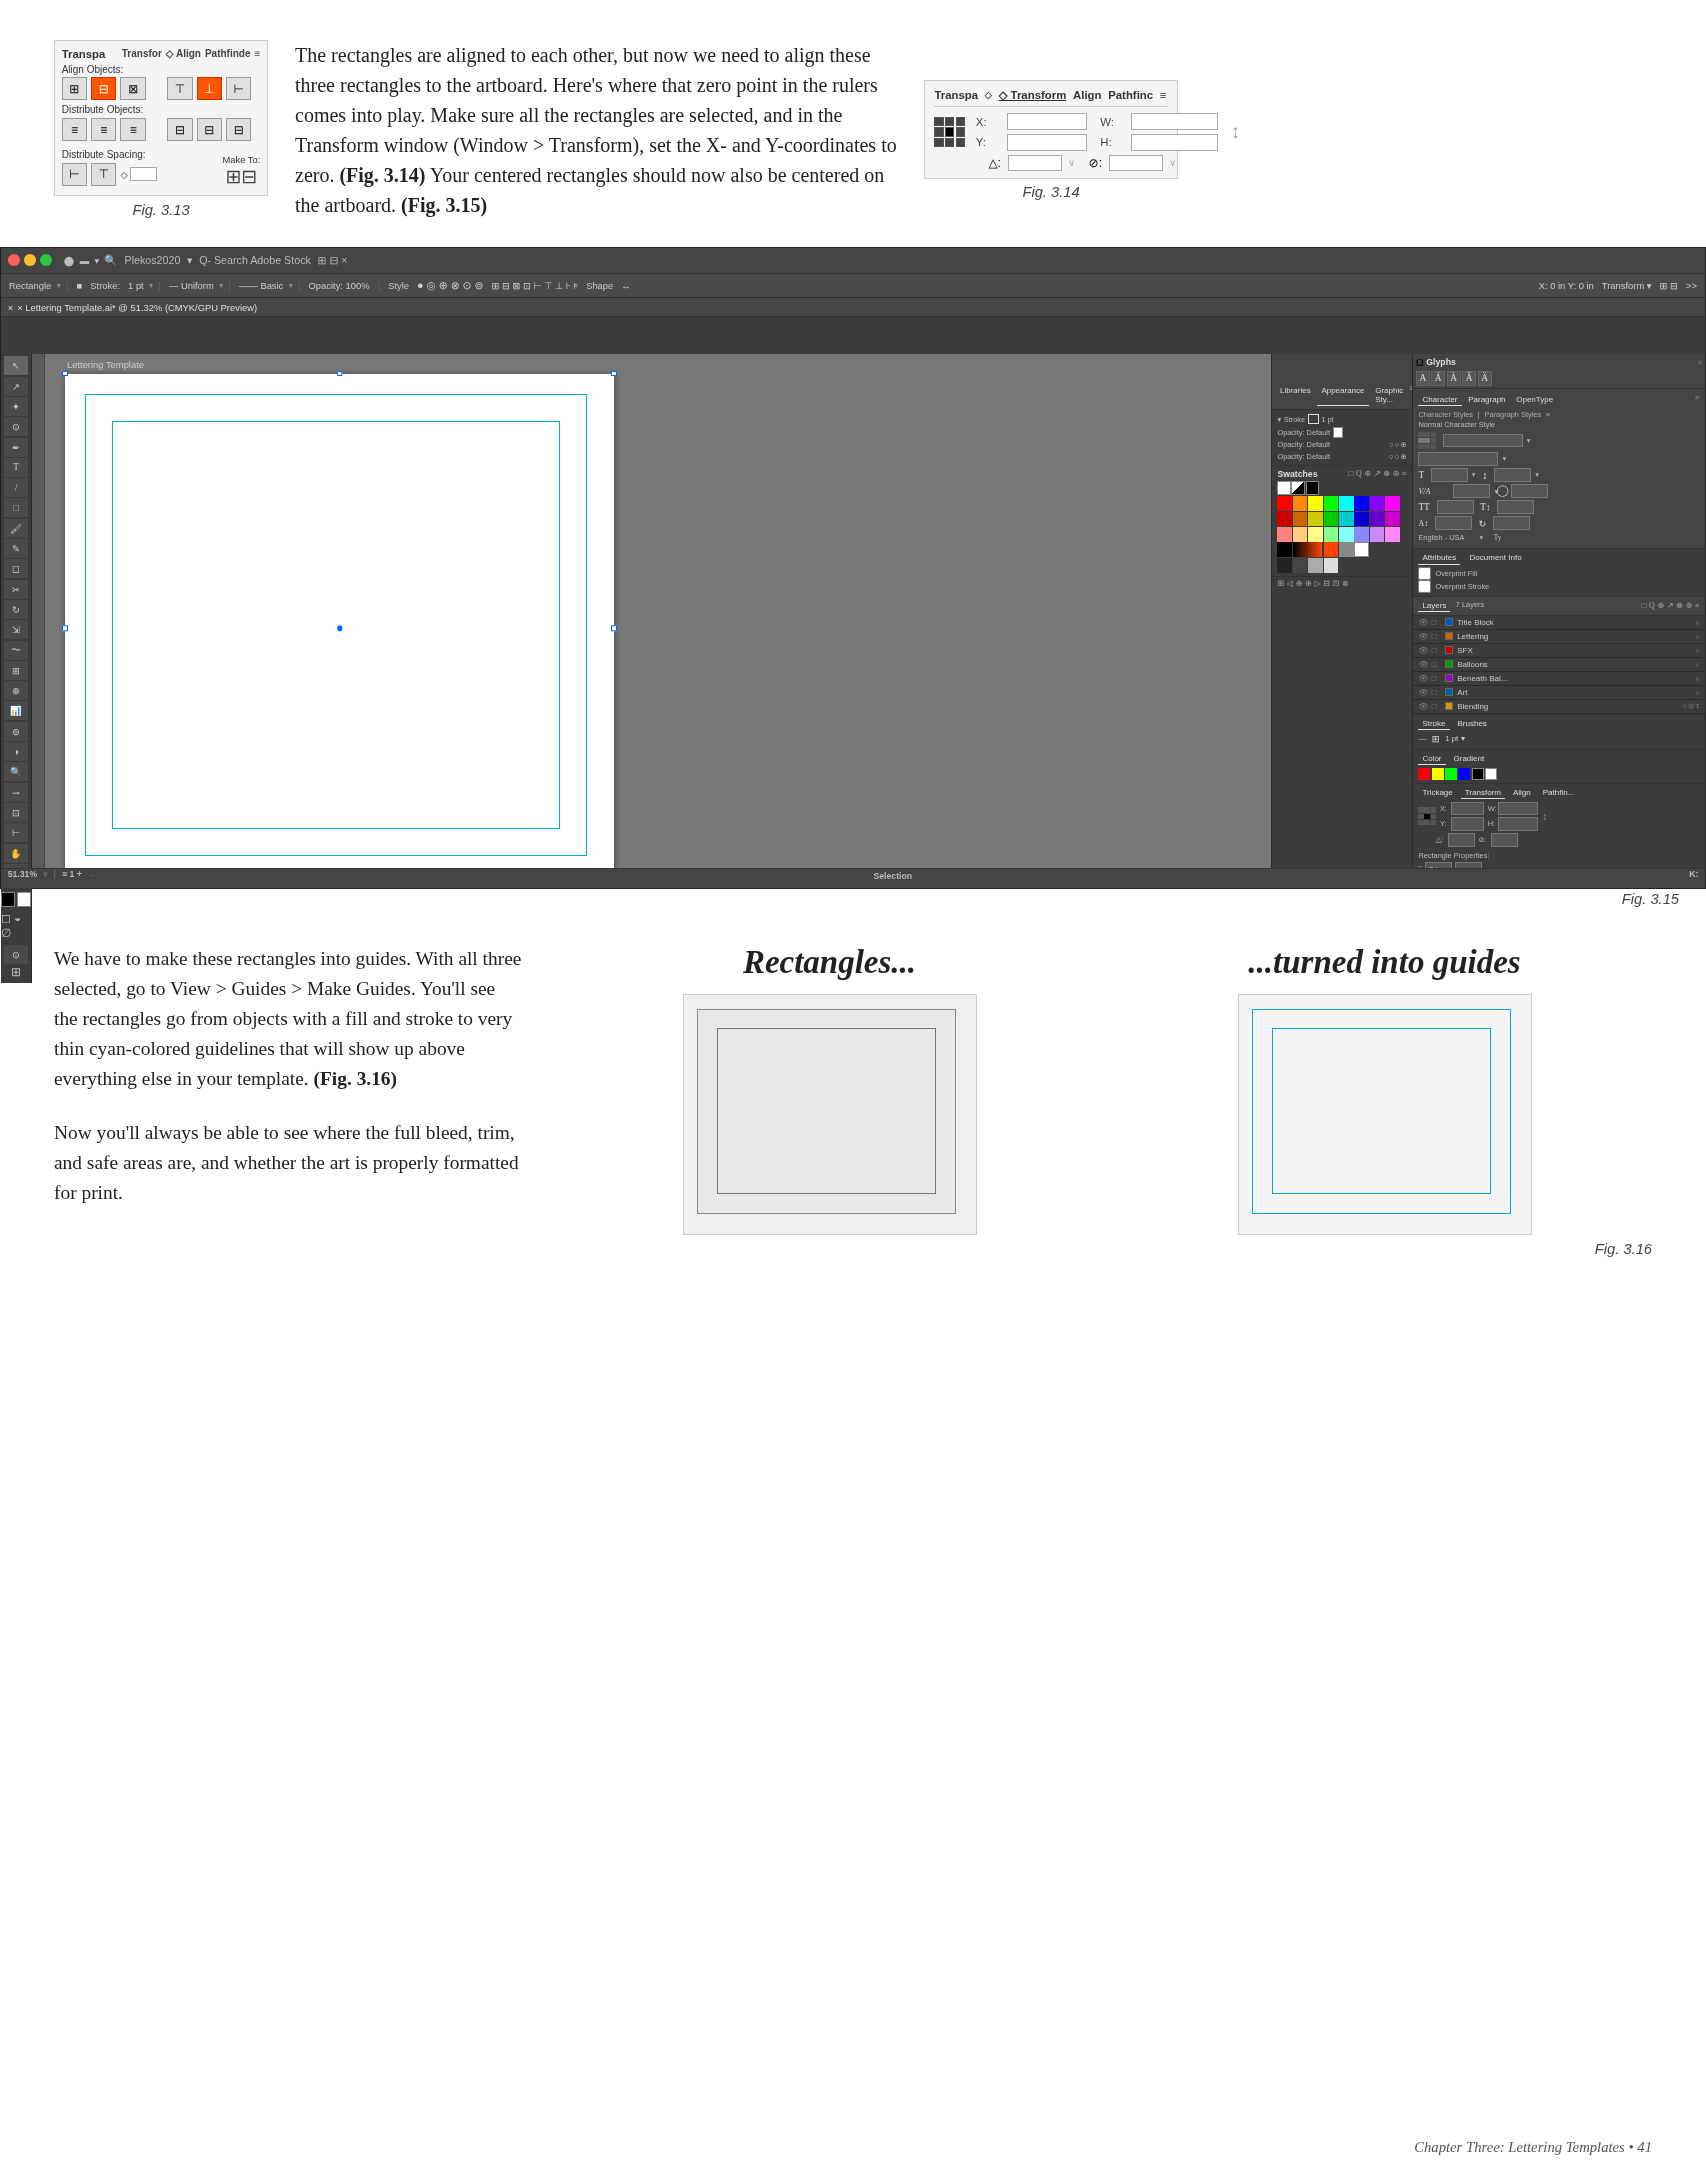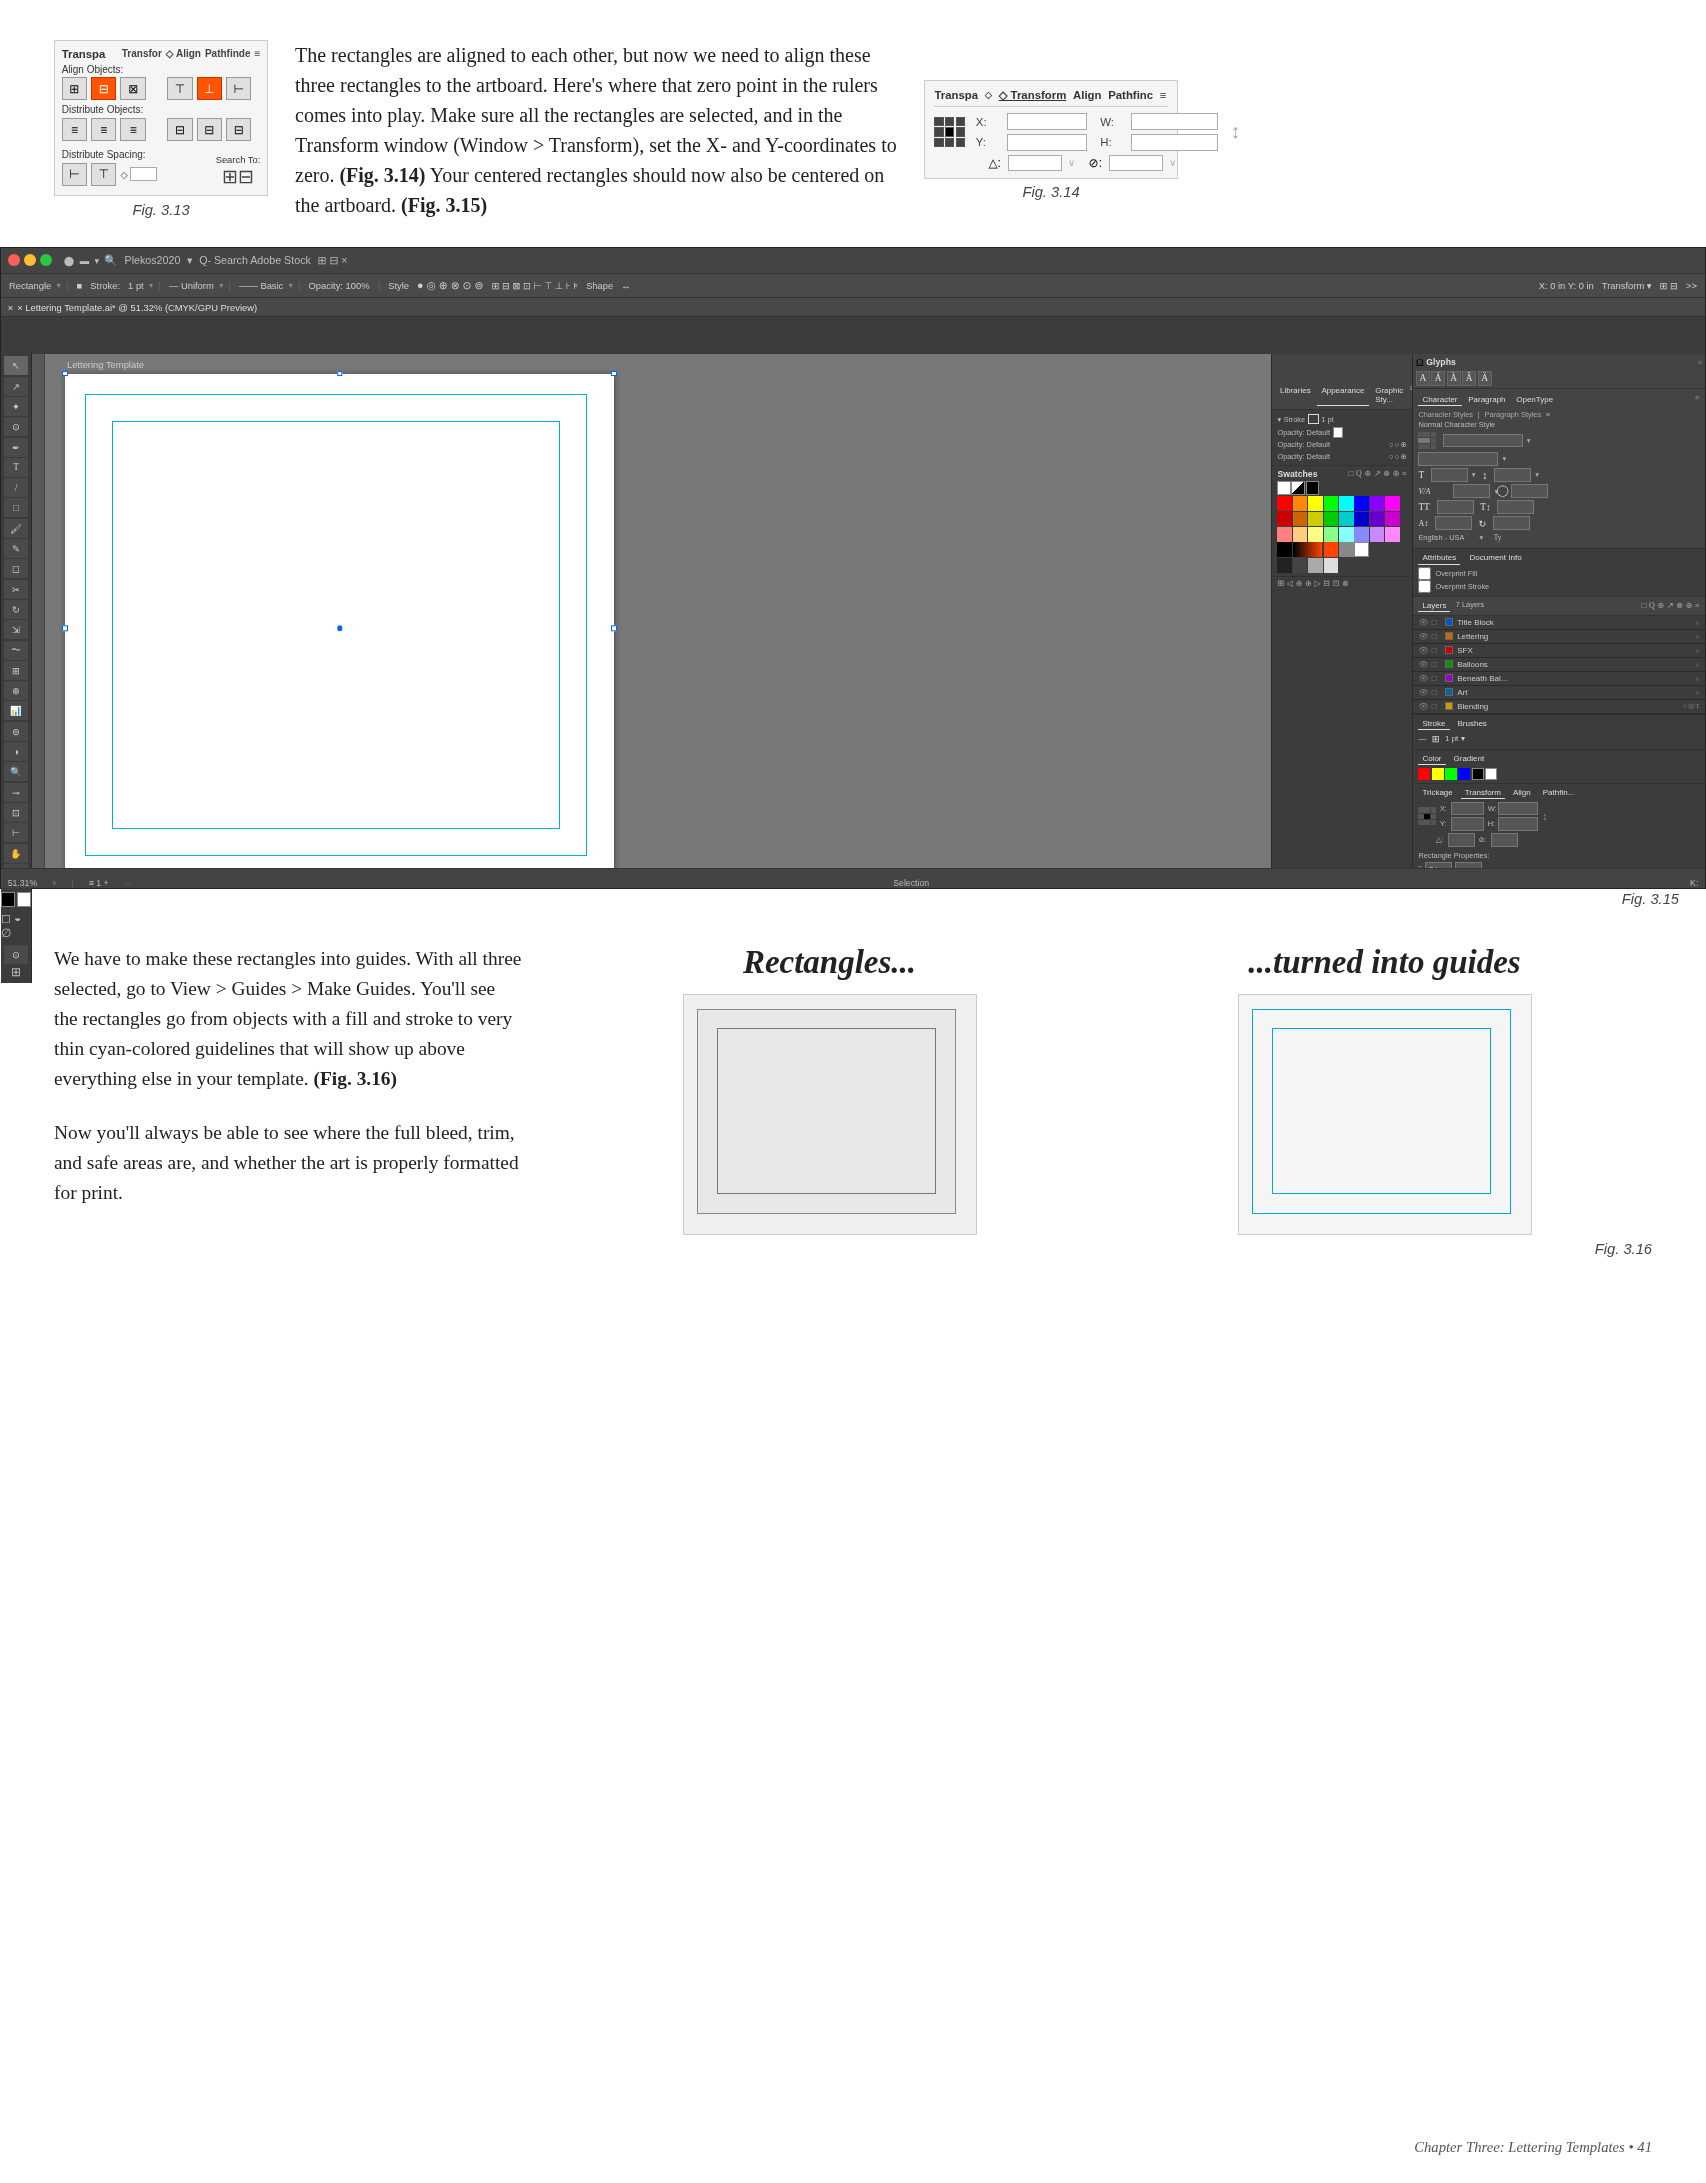--- a/index.html
+++ b/index.html
@@ -372,24 +372,25 @@
 
     
     .status-bar {
       position: absolute;
       bottom: 0;
       left: 0;
       right: 0;
       height: 20px;
       background: #444;
       display: flex;
-      align-items: flex-end;
+      align-items: flex-start;
       padding: 0 6.7px;
-      gap: 15px;
+      gap: 6px;
       border-top: 0.7px solid #333;
+      font-weight: bold;
     }
     .status-item {
       font-size: 8.7px;
       color: #bbb;
       font-family: Arial, sans-serif;
     }
 
     
     .bottom-section {
       display: flex;
@@ -596,21 +597,21 @@
           <div class="align-icons-row">
             <div class="align-icon">⊢</div>
             <div class="align-icon">⊤</div>
             <div style="display:flex; align-items:center; gap:2.7px;">
               <span style="font-size:9.4px; color:#444;">◇</span>
               <input type="text" style="width: 27px; font-size: 9.4px; border: 0.7px solid rgb(170, 170, 170); padding: 0.7px 2.7px;">
             </div>
           </div>
         </div>
         <div>
-          <div class="align-to-label">Search To:</div>
+          <div class="align-to-label">Make To:</div>
           <div style="font-size:19px; text-align:center; color:#444;">⊞⊟</div>
         </div>
       </div>
     </div>
     <div class="fig-label">Fig. 3.13</div>
   </div>
 
   <div class="text-body">
     <p>
       <span>The rectangles are aligned to each other, but now we need to align these three rectangles to the artboard. Here's where that zero point in the rulers comes into play. Make sure all the rectangles are selected, and in the Transform window (Window &gt; Transform), set the X- and Y-coordinates to zero. </span><span class="text-bold">(Fig. 3.14)</span><span> Your centered rectangles should now also be centered on the artboard. </span><span class="text-bold">(Fig. 3.15)</span>

